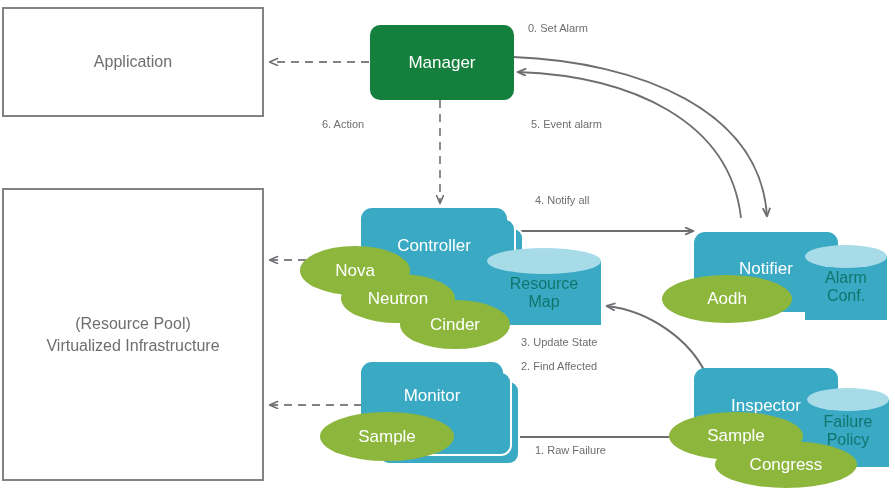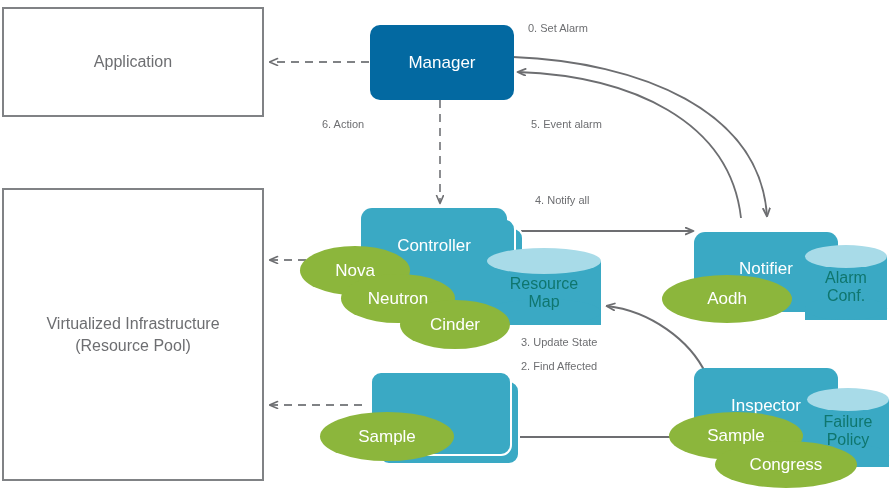--- a/index.html
+++ b/index.html
@@ -54,21 +54,21 @@
     left: 0; right: 0;
     text-align: center;
     color: #ffffff;
     font-size: 17px;
     white-space: nowrap;
   }
 
   
   .greybox {
     position: absolute;
-    background: #0369a1;
+    background: #15803d;
     border-radius: 10px;
     display: flex;
     align-items: center;
     justify-content: center;
     color: #ffffff;
     font-size: 17px;
     box-sizing: border-box;
   }
 
   
@@ -155,22 +155,22 @@
     <path d="M 706 374 C 690 340 650 311 607 306" fill="none" stroke="#6d6e71" stroke-width="2" marker-end="url(#ahs)"></path>
 
     <line x1="519" y1="437" x2="706" y2="437" stroke="#6d6e71" stroke-width="2.2"></line>
   </svg>
 
   <div class="plain-box" style="left:2px; top:7px; width:262px; height:110px;">
     <span>Application</span>
   </div>
 
   <div class="plain-box" style="left:2px; top:188px; width:262px; height:293px; flex-direction:column;">
+    <span>(Resource Pool)</span>
     <span>Virtualized  Infrastructure</span>
-    <span>(Resource Pool)</span>
   </div>
 
   <div class="greybox" style="left:370px; top:25px; width:144px; height:75px;">
     <span>Manager</span>
   </div>
 
   <div class="tealbox ghost" style="left:378px; top:227px; width:146px; height:96px;"></div>
   <div class="tealbox ghost" style="left:370px; top:218px; width:146px; height:96px;"></div>
   <div class="tealbox" style="left:361px; top:208px; width:146px; height:96px;">
     <span class="tlabel" style="top:28px;">Controller</span>
@@ -191,20 +191,23 @@
   </div>
   <div class="pill" style="left:341px; top:274px; width:114px; height:49px;">
     <span>Neutron</span>
   </div>
   <div class="pill" style="left:400px; top:300px; width:110px; height:49px;justify-content:center;">
     <span>Cinder</span>
   </div>
 
   <div class="tealbox ghost" style="left:378px; top:380px; width:142px; height:85px;"></div>
   <div class="tealbox ghost" style="left:370px; top:371px; width:142px; height:85px;"></div>
+  <div class="tealbox" style="left:361px; top:362px; width:142px; height:85px;">
+    <span class="tlabel" style="top:24px;">Monitor</span>
+  </div>
   <div class="pill" style="left:320px; top:412px; width:134px; height:49px;">
     <span>Sample</span>
   </div>
 
   <div class="tealbox" style="left:694px; top:232px; width:144px; height:80px;padding-left:44px;">
     <span class="tlabel" style="top:27px;">Notifier</span>
   </div>
   <div class="cyl" style="left:805px; top:245px; width:82px; height:88px;">
     <div class="body" style="top:11px; height:64px;"></div>
     <div class="bottomcap" style="top:52px; height:23px;"></div>
@@ -236,14 +239,15 @@
   <div class="pill" style="left:715px; top:441px; width:142px; height:47px;">
     <span>Congress</span>
   </div>
 
   <div class="caption" style="left:528px; top:22px;">0. Set Alarm</div>
   <div class="caption" style="left:531px; top:118px;">5. Event alarm</div>
   <div class="caption" style="left:322px; top:118px;">6. Action</div>
   <div class="caption" style="left:535px; top:194px;">4. Notify all</div>
   <div class="caption" style="left:521px; top:336px;">3. Update State</div>
   <div class="caption" style="left:521px; top:360px;">2. Find Affected</div>
+  <div class="caption" style="left:535px; top:444px;">1. Raw Failure</div>
 
 </div>
 
 </body></html>

